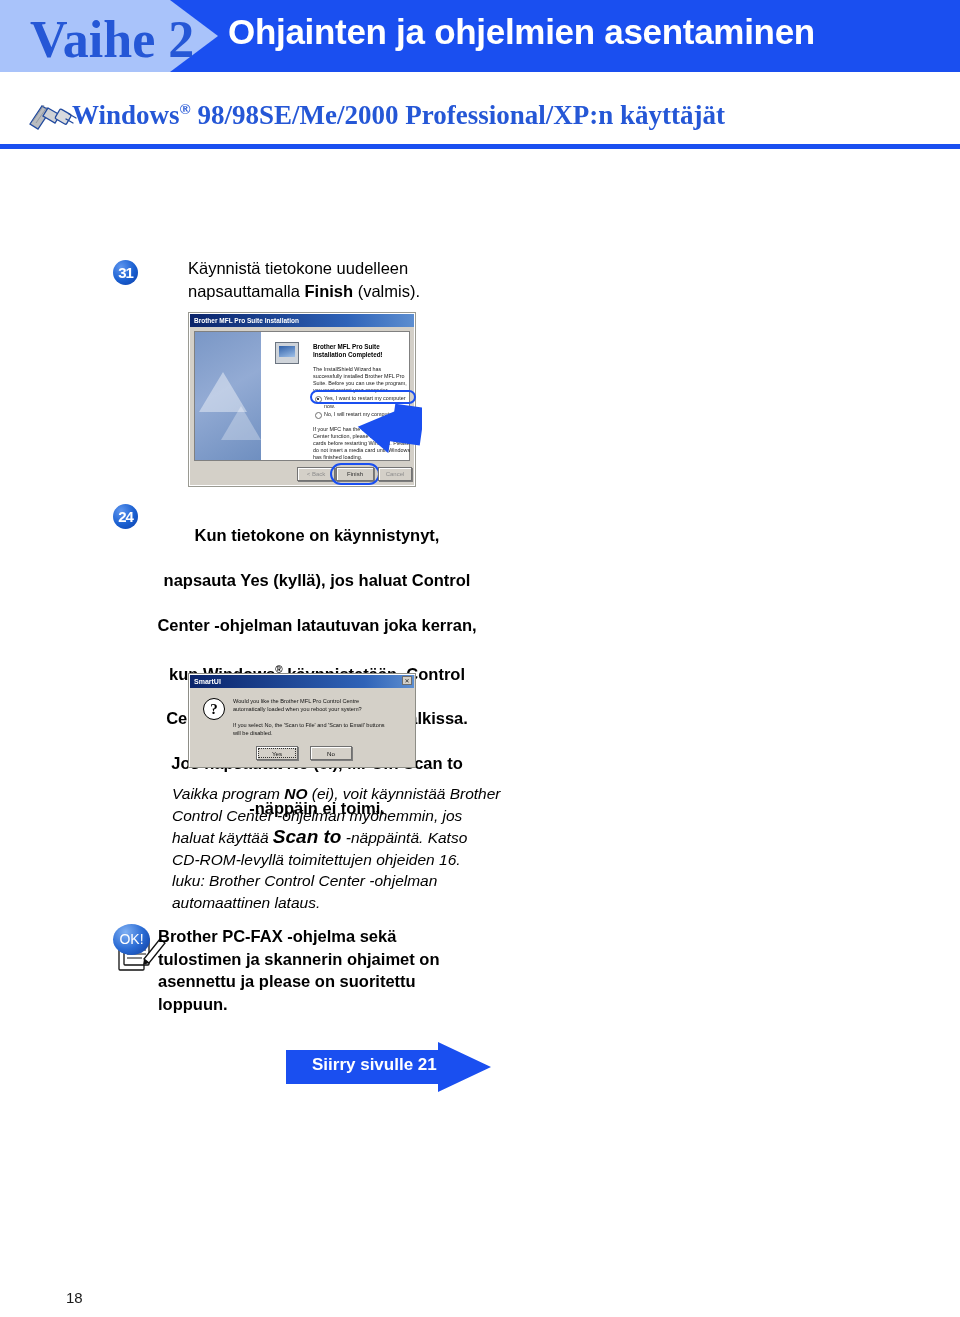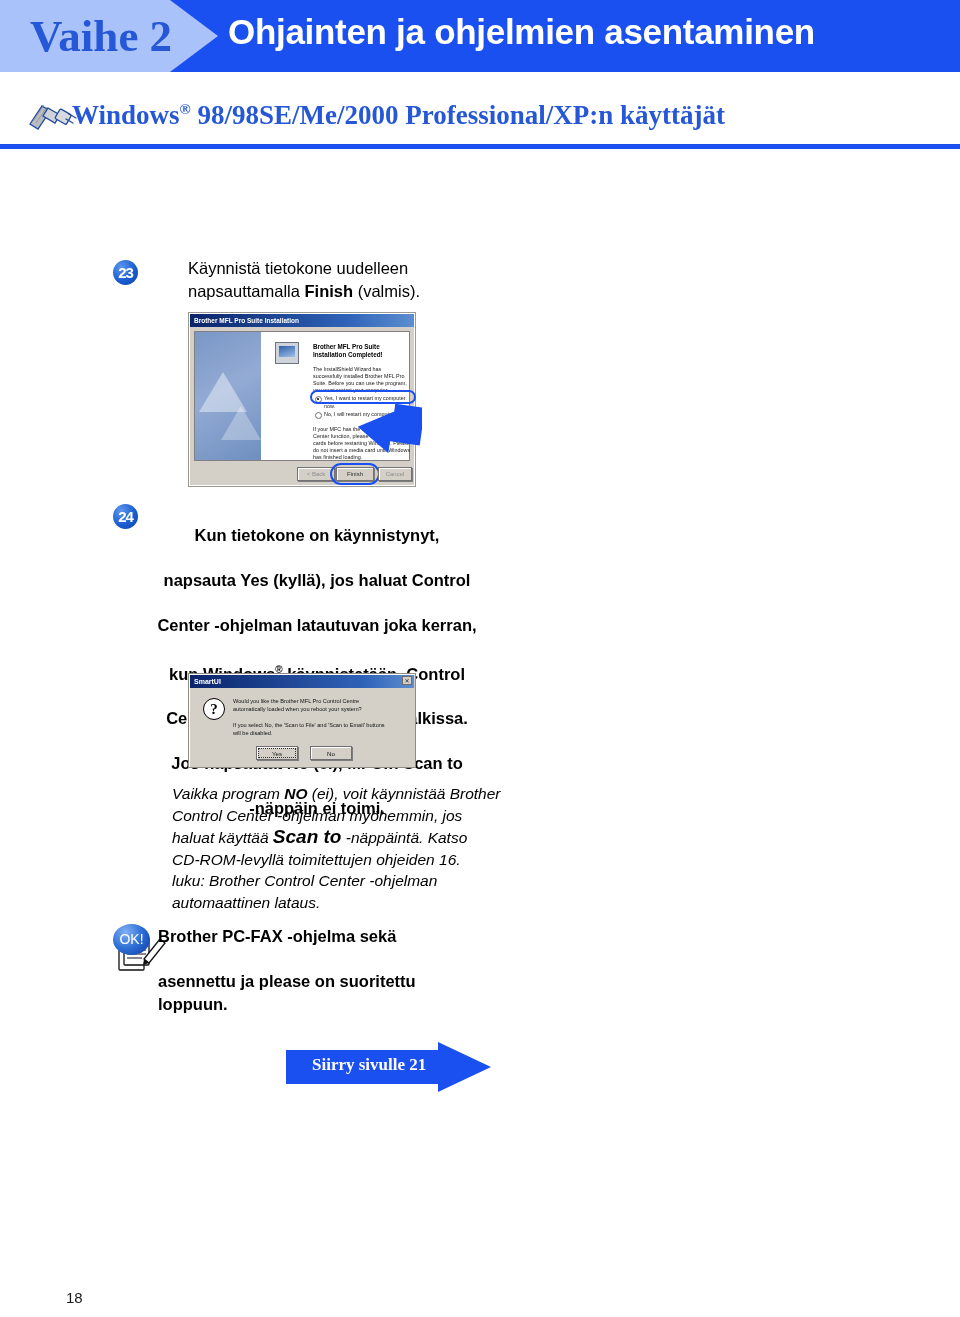--- a/index.html
+++ b/index.html
@@ -28,21 +28,21 @@
     width: 218px; height: 72px;
     background: #a9c3fa;
     clip-path: polygon(0 0, 170px 0, 218px 36px, 170px 72px, 0 72px);
   }
   .banner-step {
     position: absolute;
     left: 30px; top: 10px;
     width: 160px;
     font-family: "Liberation Serif", serif;
     font-weight: bold;
-    font-size: 45px;
+    font-size: 52px;
     color: #2557d6;
     letter-spacing: 0px;
     white-space: nowrap;
   }
   .banner-title {
     position: absolute;
     left: 228px; top: 12px;
     font-family: "Liberation Sans", sans-serif;
     font-weight: bold;
     font-size: 35px;
@@ -362,21 +362,21 @@
   }
   .goto-arrow .shape {
     position: absolute; left: 0; top: 0;
     width: 205px; height: 50px;
     background: #1a4ff0;
     clip-path: polygon(0 8px, 152px 8px, 152px 0, 205px 25px, 152px 50px, 152px 42px, 0 42px);
   }
   .goto-arrow .label {
     position: absolute;
     left: 26px; top: 13px;
-    font-family: Liberation Serif, serif;
+    font-family: Liberation Sans, sans-serif;
     font-weight: bold;
     font-size: 17px;
     color: #ffffff;
     white-space: nowrap;
   }
 
   
   .page-num {
     position: absolute;
     left: 66px; top: 1289px;
@@ -411,21 +411,21 @@
   <div class="subheader-text">
     <span>Windows</span><span class="reg">®</span>
     <span>98/98SE/Me/2000 Professional/XP:n käyttäjät</span>
   </div>
 </div>
 <div class="rule"></div>
 
 <div class="content">
 
   <div class="step-block" style="left:0;top:0;">
-    <div class="step-num" style="left:113px;top:111px;">23</div>
+    <div class="step-num" style="left:113px;top:111px;">31</div>
     <div class="step-text" style="left:152px;top:108px;width:330px;margin-left:36px;">Käynnistä tietokone uudelleen<br>napsauttamalla <b>Finish</b><span> (valmis).</span></div>
   </div>
 
   <div class="dlg1">
     <div class="dlg1-title">Brother MFL Pro Suite Installation</div>
     <div class="dlg1-body">
       <div class="dlg1-side">
         <div class="tri1"></div>
           <div class="tri2"></div>
       </div>
@@ -488,21 +488,21 @@
     <span>Control Center -ohjelman myöhemmin, jos</span><br>
     <span>haluat käyttää </span><span class="big">Scan to</span><span> -näppäintä. Katso</span><br>
     <span>CD-ROM-levyllä toimitettujen ohjeiden  16.</span><br>
     <span>luku: Brother Control Center -ohjelman</span><br>
     <span>automaattinen lataus.</span>
   </div>
 
   <div class="ok-badge" style="top:775px;">OK!</div>
   <div class="ok-text" style="top:776px;">
     <span>Brother PC-FAX -ohjelma sekä</span><br>
-    <br>
+    <span>tulostimen ja skannerin ohjaimet on</span><br>
     <span>asennettu ja please on suoritettu</span><br>
     <span>loppuun.</span>
   </div>
 
   <div class="goto-arrow" style="top:893px;">
     <div class="shape"></div>
     <div class="label">Siirry sivulle 21</div>
   </div>
 
 </div>

